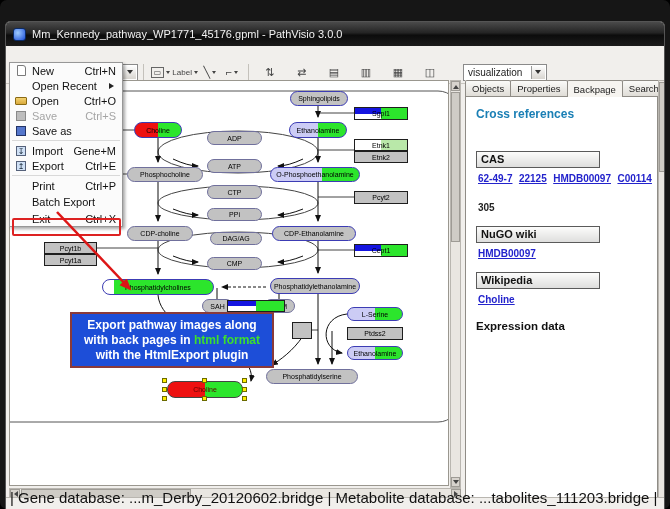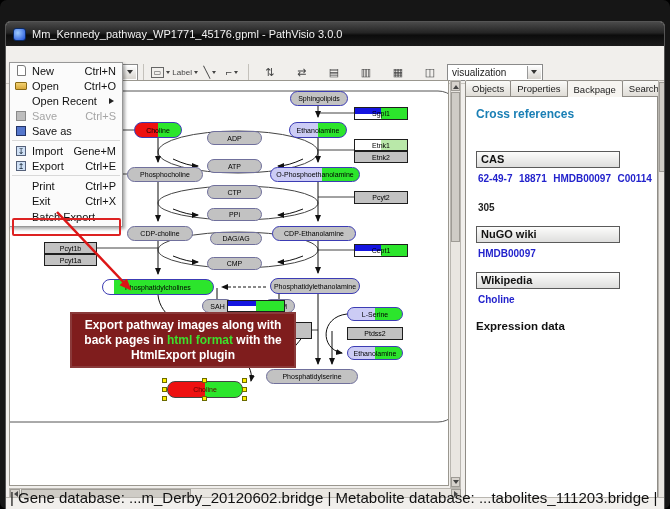--- a/index.html
+++ b/index.html
@@ -33,41 +33,41 @@
   .gbox { position:absolute; border:1px solid #1e1e1e; background:#c2c2c2; font-size:7px; display:flex; align-items:center; justify-content:center; color:#000; overflow:hidden; white-space:nowrap; }
   .fill-rg { background:linear-gradient(90deg,#ee1111 50%,#2ce52c 50%); }
   .fill-lg { background:linear-gradient(90deg,#ccccf5 50%,#2ce52c 50%); }
   .fill-lg60 { background:linear-gradient(90deg,#ccccf5 58%,#2ce52c 58%); }
   .fill-wg { background:linear-gradient(90deg,#ffffff 10%,#2ce52c 10%); }
   .fill-sgpl { background-image:linear-gradient(90deg,rgba(0,0,0,0) 50%,#2ce52c 50%),linear-gradient(180deg,#1515e0 52%,#ffffff 52%); }
   .fill-etnk { background:linear-gradient(90deg,#ffffff 50%,#b9e8a9 50%); }
   .hdl { position:absolute; width:5px; height:5px; background:#ffee00; border:1px solid #6b6b00; }
 
   
-  #callout { position:absolute; left:60px; top:231px; width:226px; height:56px; background:#7f1d1d; border:2px solid #8a3a3a; color:#fff; font-weight:bold; font-size:12px; line-height:1.25; text-align:center; padding:4px 6px; }
+  #callout { position:absolute; left:60px; top:231px; width:204px; height:56px; background:#1d4ed8; border:2px solid #8a3a3a; color:#fff; font-weight:bold; font-size:12px; line-height:1.25; text-align:center; padding:4px 6px; }
   #callout .hl { color:#3ddf2d; }
 
   
   .sb { position:absolute; background:#e9e6e1; border:1px solid #b9b6b0; }
   .sb-btn { position:absolute; background:#d7d3cd; border:1px solid #9e9b95; display:flex; align-items:center; justify-content:center; }
   .tri-u { width:0; height:0; border:3px solid transparent; border-bottom:4px solid #444; margin-top:-2px; }
   .tri-d { width:0; height:0; border:3px solid transparent; border-top:4px solid #444; margin-bottom:-2px; }
   .tri-l { width:0; height:0; border:3px solid transparent; border-right:4px solid #444; margin-left:-2px; }
   .tri-r { width:0; height:0; border:3px solid transparent; border-left:4px solid #444; margin-right:-2px; }
   .thumb { position:absolute; background:#cfccc6; border:1px solid #9e9b95; }
 
   
   #sidepanel { position:absolute; left:459px; top:58px; width:193px; height:418px; background:#f1efec; }
   #tabs { position:absolute; left:0; top:0; height:17px; display:flex; font-size:9.5px; }
   .tab { padding:2px 6px 1px 6px; border:1px solid #8f8c86; border-bottom:none; background:linear-gradient(#fafaf8,#dedbd5); margin-right:-1px; border-radius:2px 2px 0 0; color:#222; }
   .tab.active { background:#f6f4f0; position:relative; z-index:2; padding-top:3px; }
   #panelbody { position:absolute; left:0; top:16px; width:193px; height:402px; background:#fff; border:1px solid #8f8c86; padding:10px 0 0 10px; overflow:hidden; }
   .xref-head { color:#1a7fb5; font-weight:bold; font-size:12px; margin-bottom:30px; }
-  .src-box { width:144px; height:17px; background:linear-gradient(#fcfcfb,#dededd); border:1px solid #5a5a5a; font-weight:bold; font-size:11px; color:#111; padding:1px 0 0 4px; }
-  .src-val { font-weight:bold; font-size:10px; color:#2323cc; margin:5px 0 13px 2px; display:inline-block; }
+  .src-box { width:124px; height:17px; background:linear-gradient(#fcfcfb,#dededd); border:1px solid #5a5a5a; font-weight:bold; font-size:11px; color:#111; padding:1px 0 0 4px; }
+  .src-val { font-weight:bold; font-size:10px; color:#2323cc; text-decoration:underline; margin:5px 0 13px 2px; display:inline-block; }
   .src-val.plain { color:#222; text-decoration:none; }
   .expr-head { font-weight:bold; font-size:11.5px; color:#111; margin-top:2px; }
 
   
   #filemenu { position:absolute; left:3px; top:40px; width:114px; background:#fbfbfb; border:1px solid #979797; box-shadow:2px 2px 3px rgba(0,0,0,.35); z-index:30; font-size:11px; }
   .fitem { height:15px; display:flex; align-items:center; position:relative; color:#111; }
   .fitem .fic { width:22px; display:flex; align-items:center; justify-content:center; flex:none; }
   .fitem .flab { flex:1; }
   .fitem .fsc { padding-right:6px; color:#111; }
   .fitem.dis .flab, .fitem.dis .fsc { color:#a5a5a5; }
@@ -133,21 +133,21 @@
         </div>
     <div class="tbtn" style="margin:0 6px;">
           <span>▥</span>
         </div>
     <div class="tbtn" style="margin:0 6px;">
           <span>▦</span>
         </div>
     <div class="tbtn" style="margin:0 6px;">
           <span>◫</span>
         </div>
-    <div class="combo" style="width:96px;margin-left:1px;">
+    <div class="combo" style="width:84px;margin-left:17px;">
       <span>visualization</span>
       <span class="car"></span>
     </div>
   </div>
 
   <div id="canvas">
     <svg width="440" height="406">
       <defs>
         <marker id="mA" markerWidth="9" markerHeight="8" refX="6" refY="3" orient="auto" markerUnits="userSpaceOnUse">
           <path d="M0,0 L7,3 L0,6 z" fill="#111"></path>
@@ -270,21 +270,21 @@
       <span class="tab active">Backpage</span>
       <span class="tab">Search</span>
       <span class="tab">Legend</span>
     </div>
     <div id="panelbody">
       <div class="xref-head">Cross references</div>
 
       <div class="src-box">CAS</div>
       <a class="src-val">62-49-7</a>
 
-      <a class="src-val">18871</a>
+      <a class="src-val">22125</a>
 
       <a class="src-val">HMDB00097</a>
 
       <a class="src-val">C00114</a>
 
       <span class="src-val plain">305</span>
 
       <div class="src-box">NuGO wiki</div>
       <a class="src-val">HMDB00097</a>
 
@@ -299,33 +299,33 @@
     <div class="thumb" style="left:0;top:1px;width:6px;height:90px;"></div>
   </div>
 
   <div id="filemenu">
     <div class="fitem">
       <span class="fic">
             <span class="ic-page"></span>
           </span>
       <span class="flab">New</span>
       <span class="fsc">Ctrl+N</span>
-    </div>
-    <div class="fitem">
-      <span class="fic">
-            <span class="ic-folder"></span>
-          </span>
-      <span class="flab">Open</span>
-      <span class="fsc">Ctrl+O</span>
     </div>
     <div class="fitem">
       <span class="fic"></span>
       <span class="flab">Open Recent</span>
       <span class="subarr"></span>
     </div>
+    <div class="fitem">
+      <span class="fic">
+            <span class="ic-folder"></span>
+          </span>
+      <span class="flab">Open</span>
+      <span class="fsc">Ctrl+O</span>
+    </div>
     <div class="fitem dis">
       <span class="fic">
             <span class="ic-disk gray"></span>
           </span>
       <span class="flab">Save</span>
       <span class="fsc">Ctrl+S</span>
     </div>
     <div class="fitem">
       <span class="fic">
             <span class="ic-disk"></span>
@@ -346,30 +346,30 @@
             <span class="ic-imp">↥</span>
           </span>
       <span class="flab">Export</span>
       <span class="fsc">Ctrl+E</span>
     </div>
     <div class="fsep"></div>
     <div class="fitem">
       <span class="fic"></span>
       <span class="flab">Print</span>
       <span class="fsc">Ctrl+P</span>
-    </div>
-    <div class="fitem">
-      <span class="fic"></span>
-      <span class="flab">Exit</span>
-      <span class="fsc">Ctrl+X</span>
     </div>
     <div class="fitem" style="height:18px;">
       <span class="fic"></span>
       <span class="flab">Batch Export</span>
       <span class="fsc"></span>
+    </div>
+    <div class="fitem">
+      <span class="fic"></span>
+      <span class="flab">Exit</span>
+      <span class="fsc">Ctrl+X</span>
     </div>
     <div id="batch-hl"></div>
   </div>
 
   <div id="statusbar">
     <span>| Gene database: ...m_Derby_20120602.bridge | Metabolite database: ...tabolites_111203.bridge | Dataset: ...wnloads\trans-meta.pgex</span>
   </div>
 
 </div>
 

